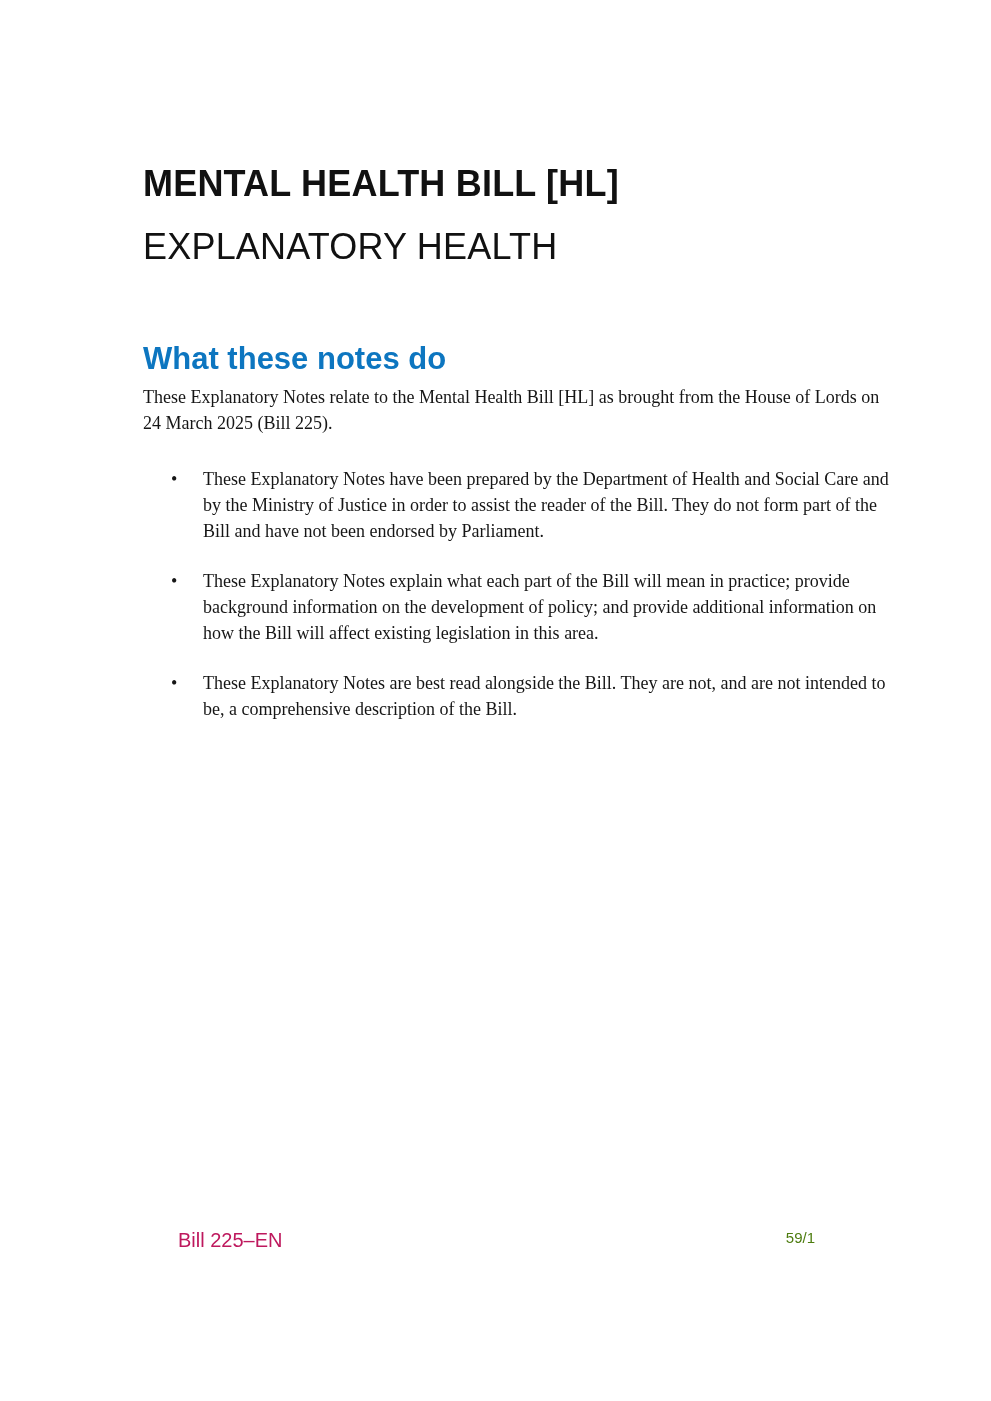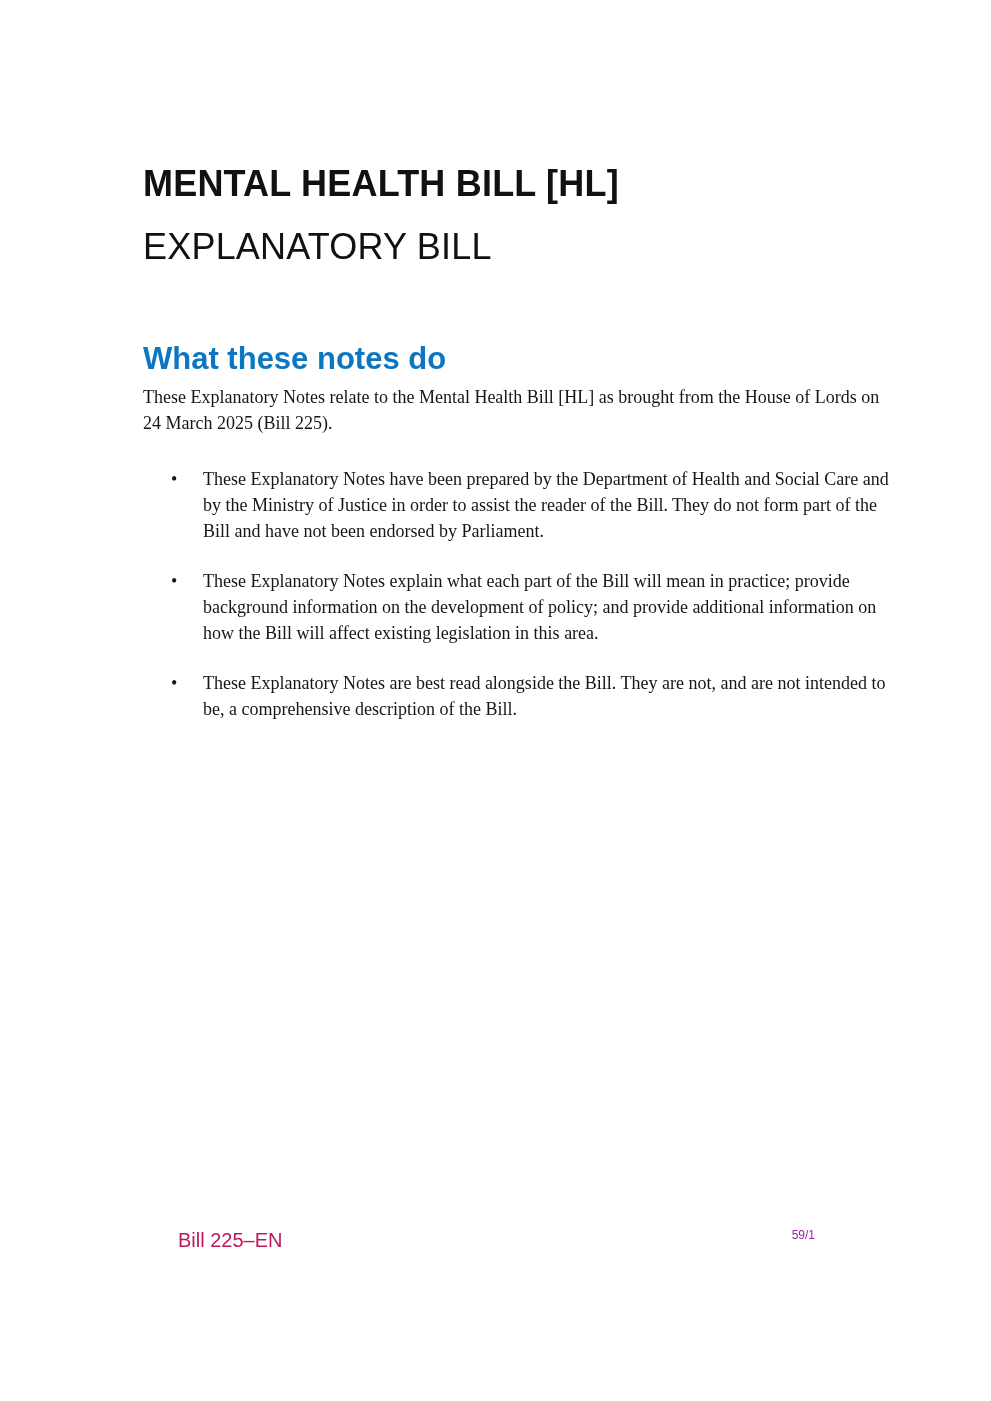--- a/index.html
+++ b/index.html
@@ -91,34 +91,34 @@
     font-size: 20px;
     line-height: 1.15;
     color: #be185d;
     white-space: nowrap;
   }
   .footer-right {
     position: absolute;
     right: 176px;
     top: 1229px;
     font-family: "Liberation Sans", sans-serif;
-    font-size: 12px;
+    font-size: 15px;
     line-height: 1.15;
-    color: #a21caf;
+    color: #4d7c0f;
     white-space: nowrap;
   }
 </style>
 </head>
 <body>
 
 <div class="page">
 
   <h1 class="doc-title">MENTAL HEALTH BILL [HL]</h1>
 
-  <h2 class="doc-subtitle">EXPLANATORY BILL</h2>
+  <h2 class="doc-subtitle">EXPLANATORY HEALTH</h2>
 
   <h3 class="section-heading" id="section-heading" style="color: rgb(13, 118, 192);">What these notes do</h3>
 
   <p class="intro-para">These Explanatory Notes relate to the Mental Health Bill [HL] as brought from the House of Lords on 24 March 2025 (Bill 225).</p>
 
   <ul class="bullet-list">
     <li class="bullet-item">
       <span class="bullet-dot">•</span>
       <span>These Explanatory Notes have been prepared by the Department of Health and Social Care and by the Ministry of Justice in order to assist the reader of the Bill. They do not form part of the Bill and have not been endorsed by Parliament.</span>
     </li>

